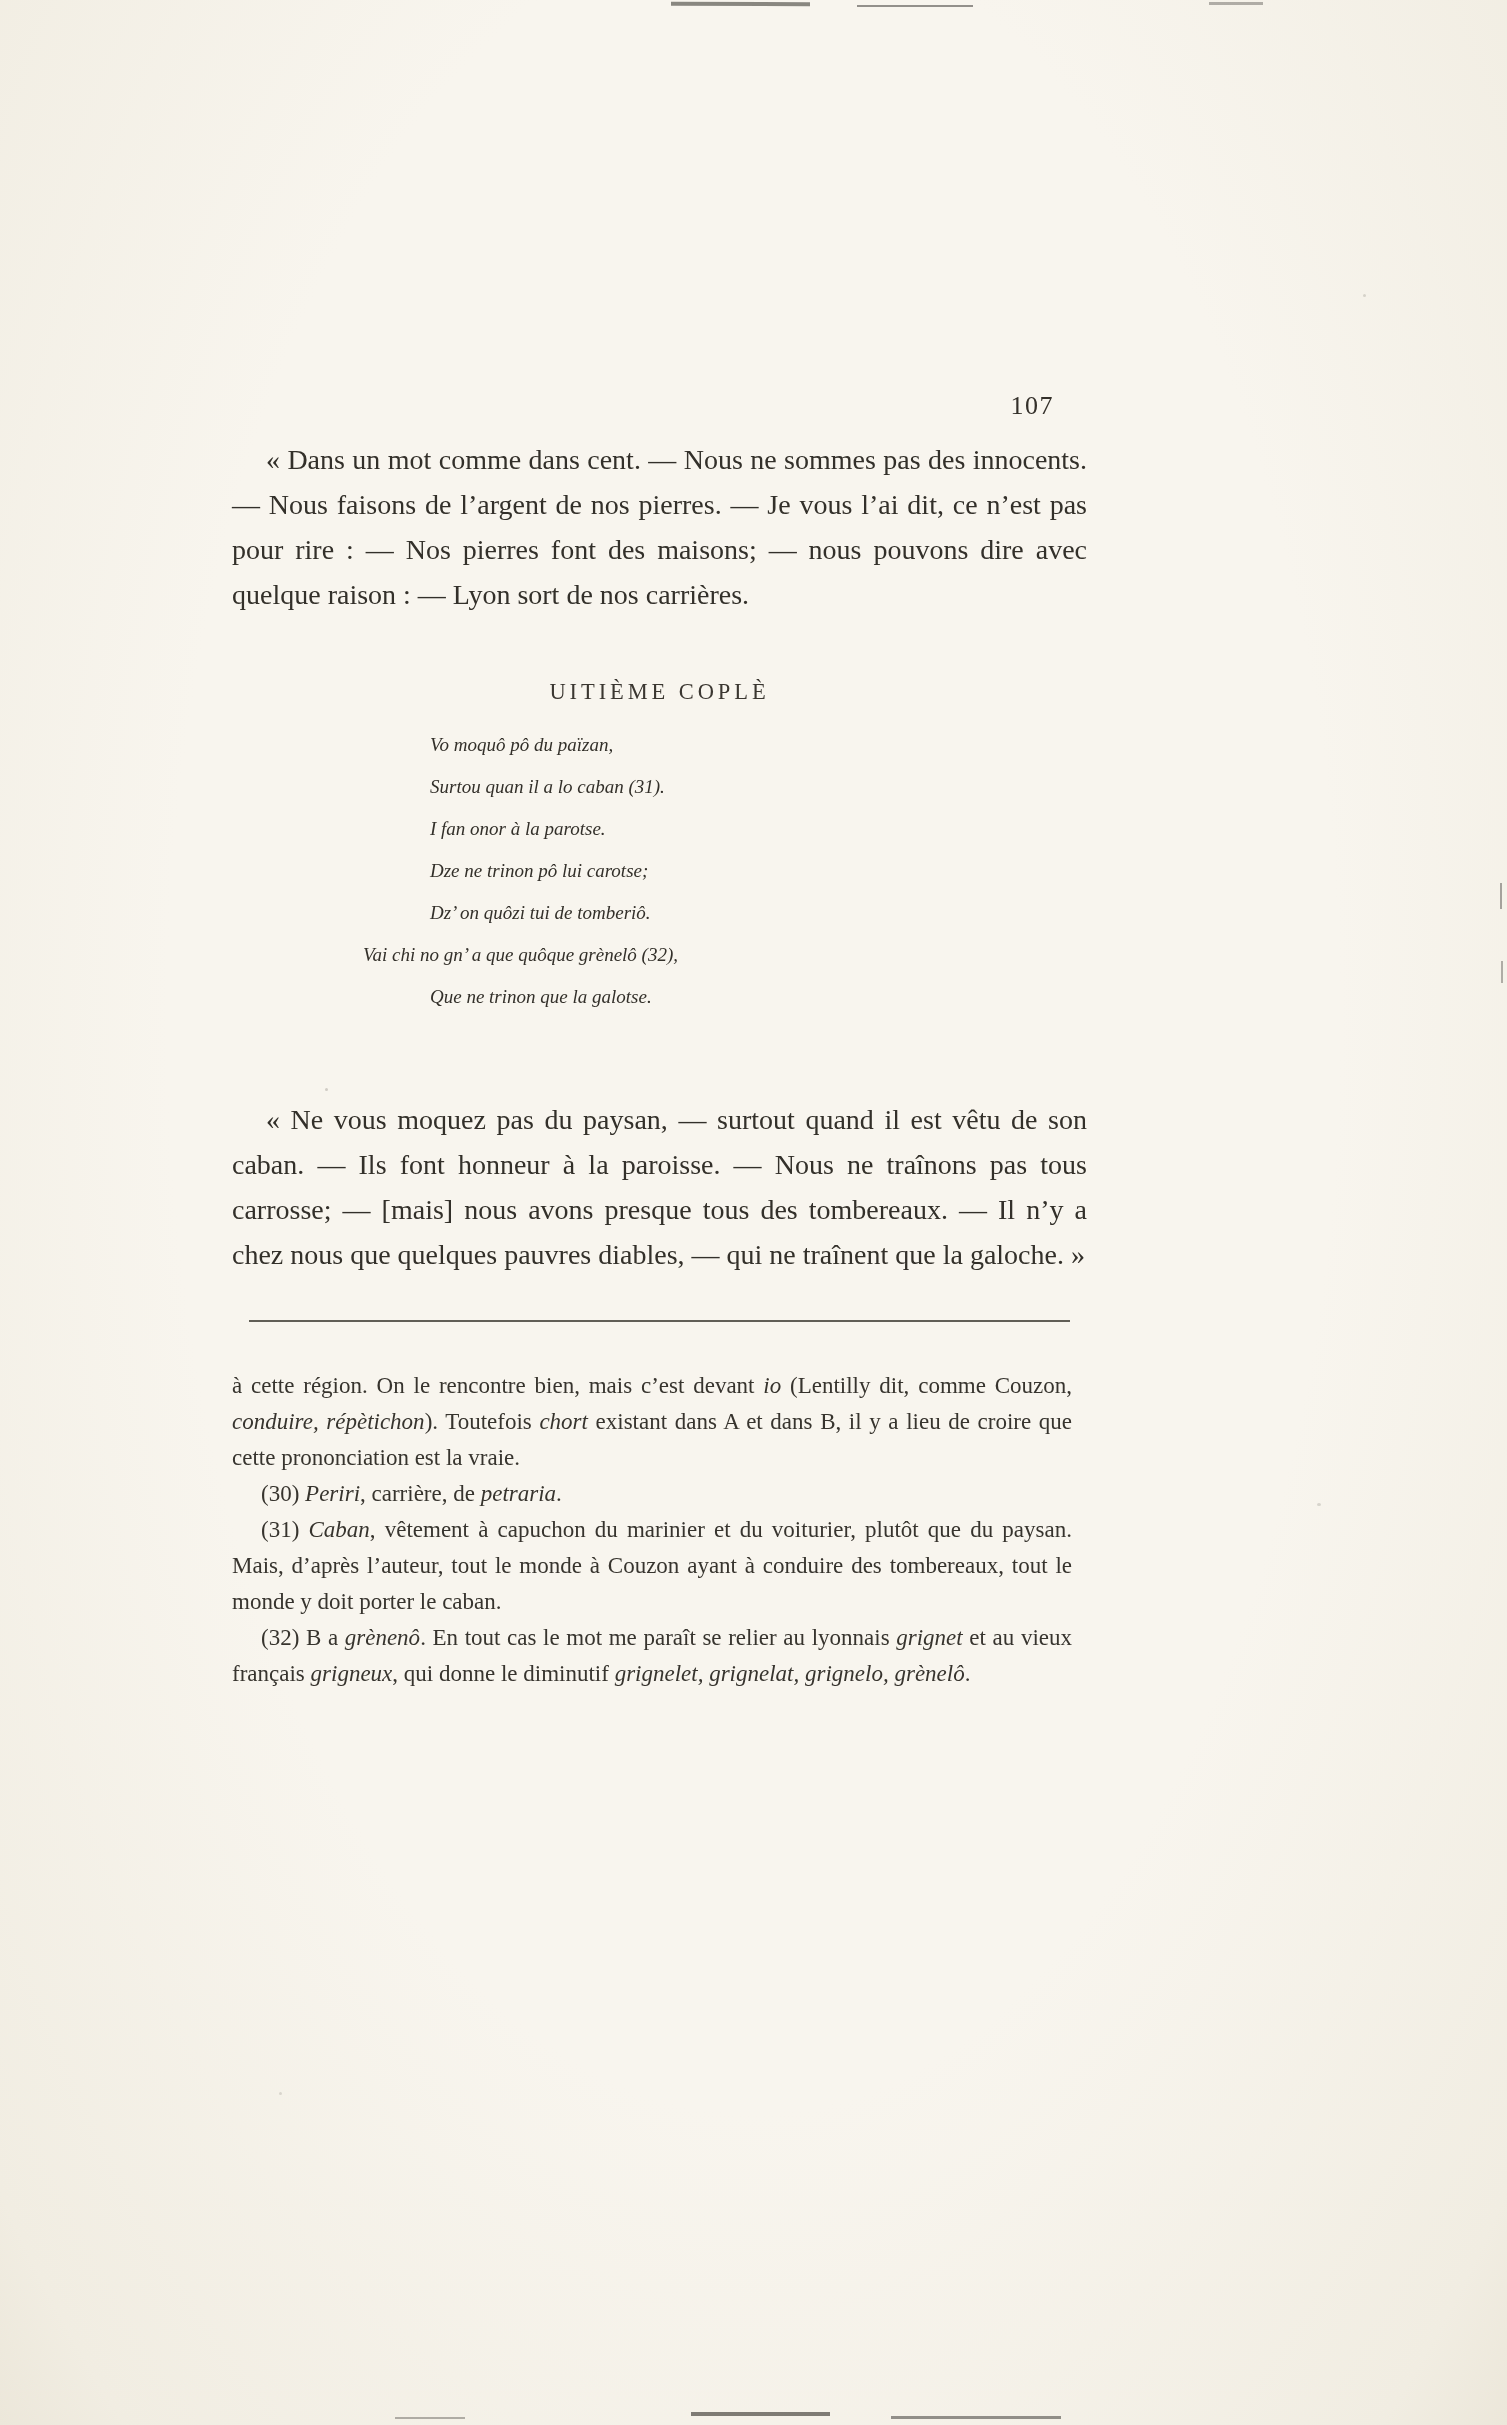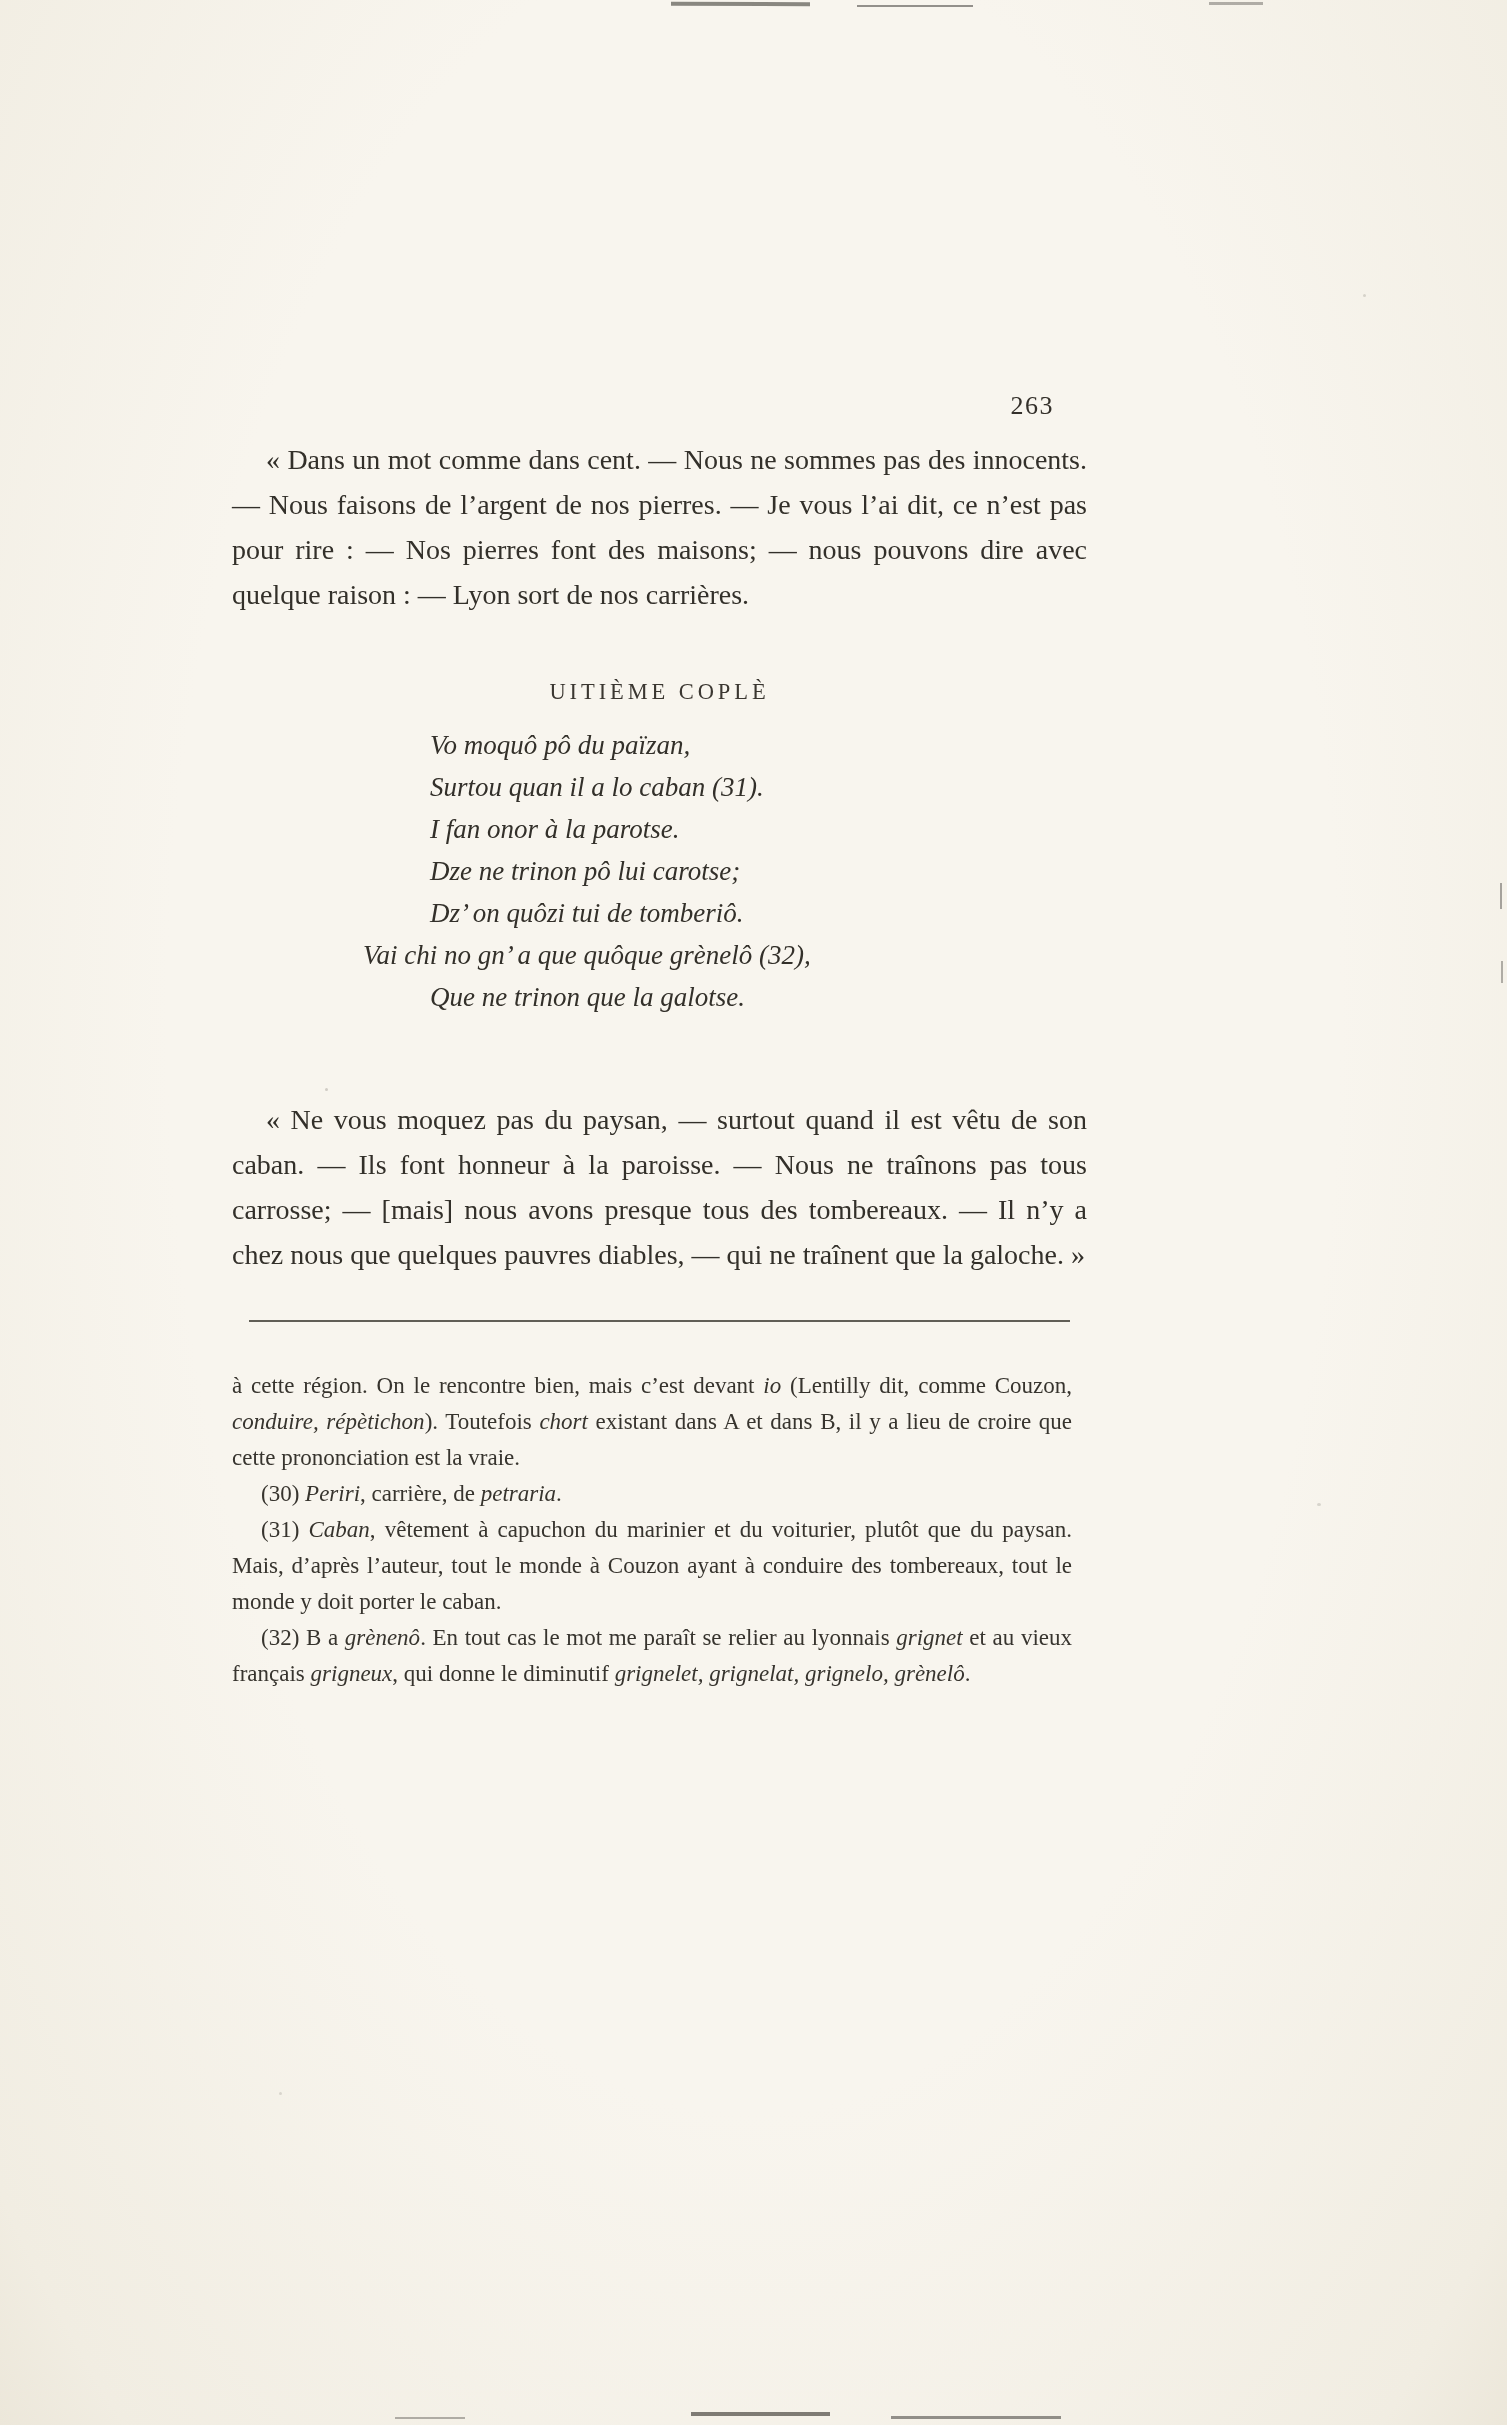--- a/index.html
+++ b/index.html
@@ -69,21 +69,21 @@
     font-size: 22.5px;
     letter-spacing: 3.9px;
     color: #3b3731;
     font-weight: normal;
   }
 
   
   .verse {
     margin-left: 198px;
     font-style: italic;
-    font-size: 27px;
+    font-size: 19px;
     line-height: 42px;
     color: #33302a;
   }
   .verse-line.outdent {
     margin-left: -67px;
   }
 
   
   .footnote-separator {
     margin-top: 43px;
@@ -135,21 +135,21 @@
 <div class="artifact" style="left:1500px; top:883px; width:2.3px; height:26px; opacity:.4;"></div>
 <div class="artifact" style="left:1501px; top:961px; width:2.3px; height:22px; opacity:.35;"></div>
 <div class="speck" style="left:325px; top:1088px; width:3.1px; height:3.1px; opacity:.25;"></div>
 <div class="speck" style="left:1363px; top:294px; width:3.1px; height:3.1px; opacity:.2;"></div>
 <div class="speck" style="left:1317px; top:1503px; width:3.9px; height:3.1px; opacity:.2;"></div>
 <div class="speck" style="left:279px; top:2092px; width:3.1px; height:3.1px; opacity:.18;"></div>
 
 <div class="page-content">
 
   <div class="page-header">
-    <div class="page-number">263</div>
+    <div class="page-number">107</div>
   </div>
 
   <p class="body-paragraph first">« Dans un mot comme dans cent. — Nous ne sommes pas des innocents. — Nous faisons de l’argent de nos pierres. — Je vous l’ai dit, ce n’est pas pour rire : — Nos pierres font des maisons; — nous pouvons dire avec quelque raison : — Lyon sort de nos carrières.</p>
 
   <h2 class="section-heading">UITIÈME COPLÈ</h2>
 
   <div class="verse">
 
   <div class="verse-line">Vo moquô pô du païzan,</div>
       <div class="verse-line">Surtou quan il a lo caban (31).</div>

